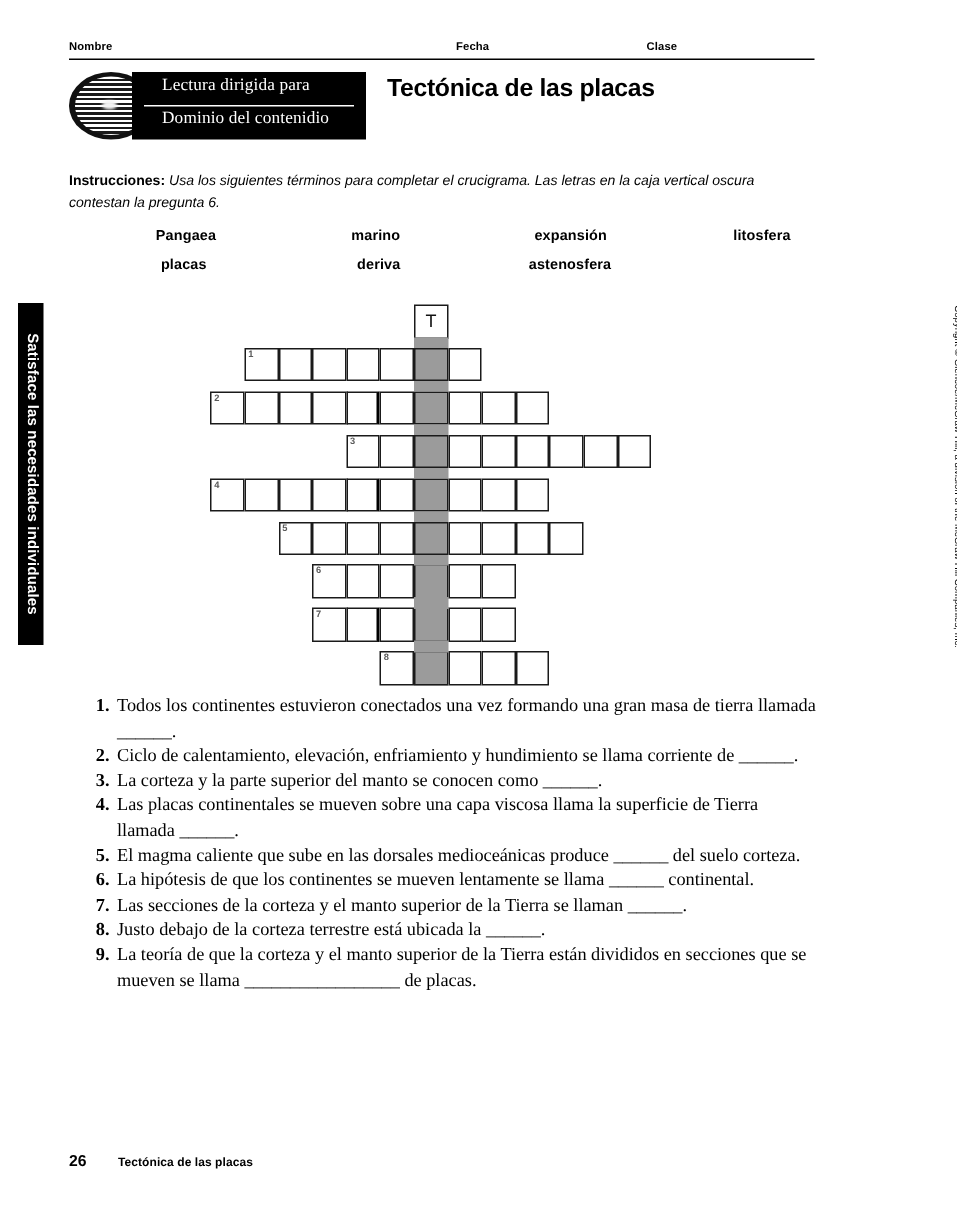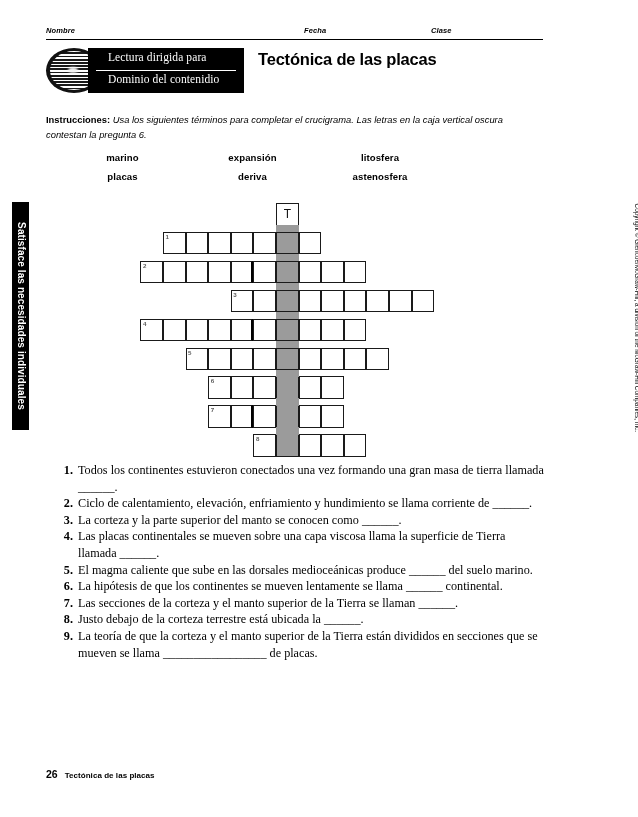--- a/index.html
+++ b/index.html
@@ -24,21 +24,20 @@
     width: 497px;
     height: 18px;
   }
   .hdr-row .lbl {
     position: absolute;
     top: 0;
     font-size: 7.5px;
     font-weight: bold;
     letter-spacing: 0.1px;
     font-family: "Liberation Sans", sans-serif;
-    font-style: italic;
   }
   .hdr-row .lbl.nombre { left: 0; }
   .hdr-row .lbl.fecha  { left: 258px; }
   .hdr-row .lbl.clase  { left: 385px; }
   .hdr-rule {
     position: absolute;
     left: 46px;
     top: 39px;
     width: 497px;
     height: 1.3px;
@@ -281,21 +280,21 @@
   .footer {
     position: absolute;
     left: 46px;
     top: 768px;
     display: flex;
     align-items: baseline;
   }
   .footer .pg {
     font-size: 10.5px;
     font-weight: bold;
-    margin-right: 7px;
+    margin-right: 21px;
   }
   .footer .ftitle {
     font-size: 8px;
     font-weight: bold;
     letter-spacing: 0.05px;
   }
 </style>
 </head>
 <body>
 
@@ -321,20 +320,21 @@
 <div class="title-block">
   <div class="title-2">Tectónica de las placas</div>
 </div>
 
 <div class="instr">
   <span class="ilabel">Instrucciones:</span><span class="itext"> Usa los siguientes términos para completar el crucigrama. Las letras en la caja vertical oscura contestan la pregunta 6.</span>
 </div>
 
 <div class="wordbank">
   <div class="wb-row">
+    <div class="wb-cell wb-c0">Pangaea</div>
     <div class="wb-cell wb-c1">marino</div>
     <div class="wb-cell wb-c2">expansión</div>
     <div class="wb-cell wb-c3">litosfera</div>
   </div>
   <div class="wb-row">
     <div class="wb-cell wb-c1">placas</div>
     <div class="wb-cell wb-c2">deriva</div>
     <div class="wb-cell wb-c3">astenosfera</div>
   </div>
 </div>
@@ -447,21 +447,21 @@
   <div class="q-item">
     <div class="q-num">3.</div>
     <div class="q-text">La corteza y la parte superior del manto se conocen como ______.</div>
   </div>
   <div class="q-item">
     <div class="q-num">4.</div>
     <div class="q-text">Las placas continentales se mueven sobre una capa viscosa llama la superficie de Tierra llamada ______.</div>
   </div>
   <div class="q-item">
     <div class="q-num">5.</div>
-    <div class="q-text">El magma caliente que sube en las dorsales medioceánicas produce ______ del suelo marino.</div>
+    <div class="q-text">El magma caliente que sube en las dorsales medioceánicas produce ______ del suelo corteza.</div>
   </div>
   <div class="q-item">
     <div class="q-num">6.</div>
     <div class="q-text">La hipótesis de que los continentes se mueven lentamente se llama ______ continental.</div>
   </div>
   <div class="q-item">
     <div class="q-num">7.</div>
     <div class="q-text">Las secciones de la corteza y el manto superior de la Tierra se llaman ______.</div>
   </div>
   <div class="q-item">

